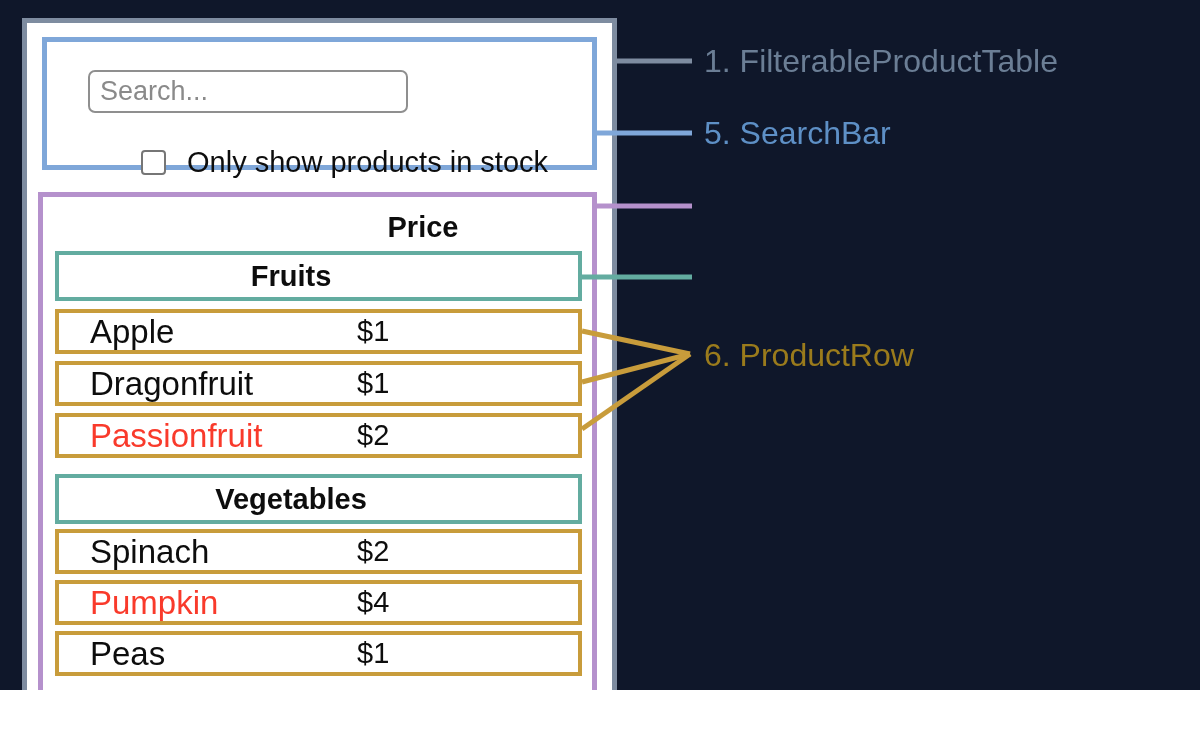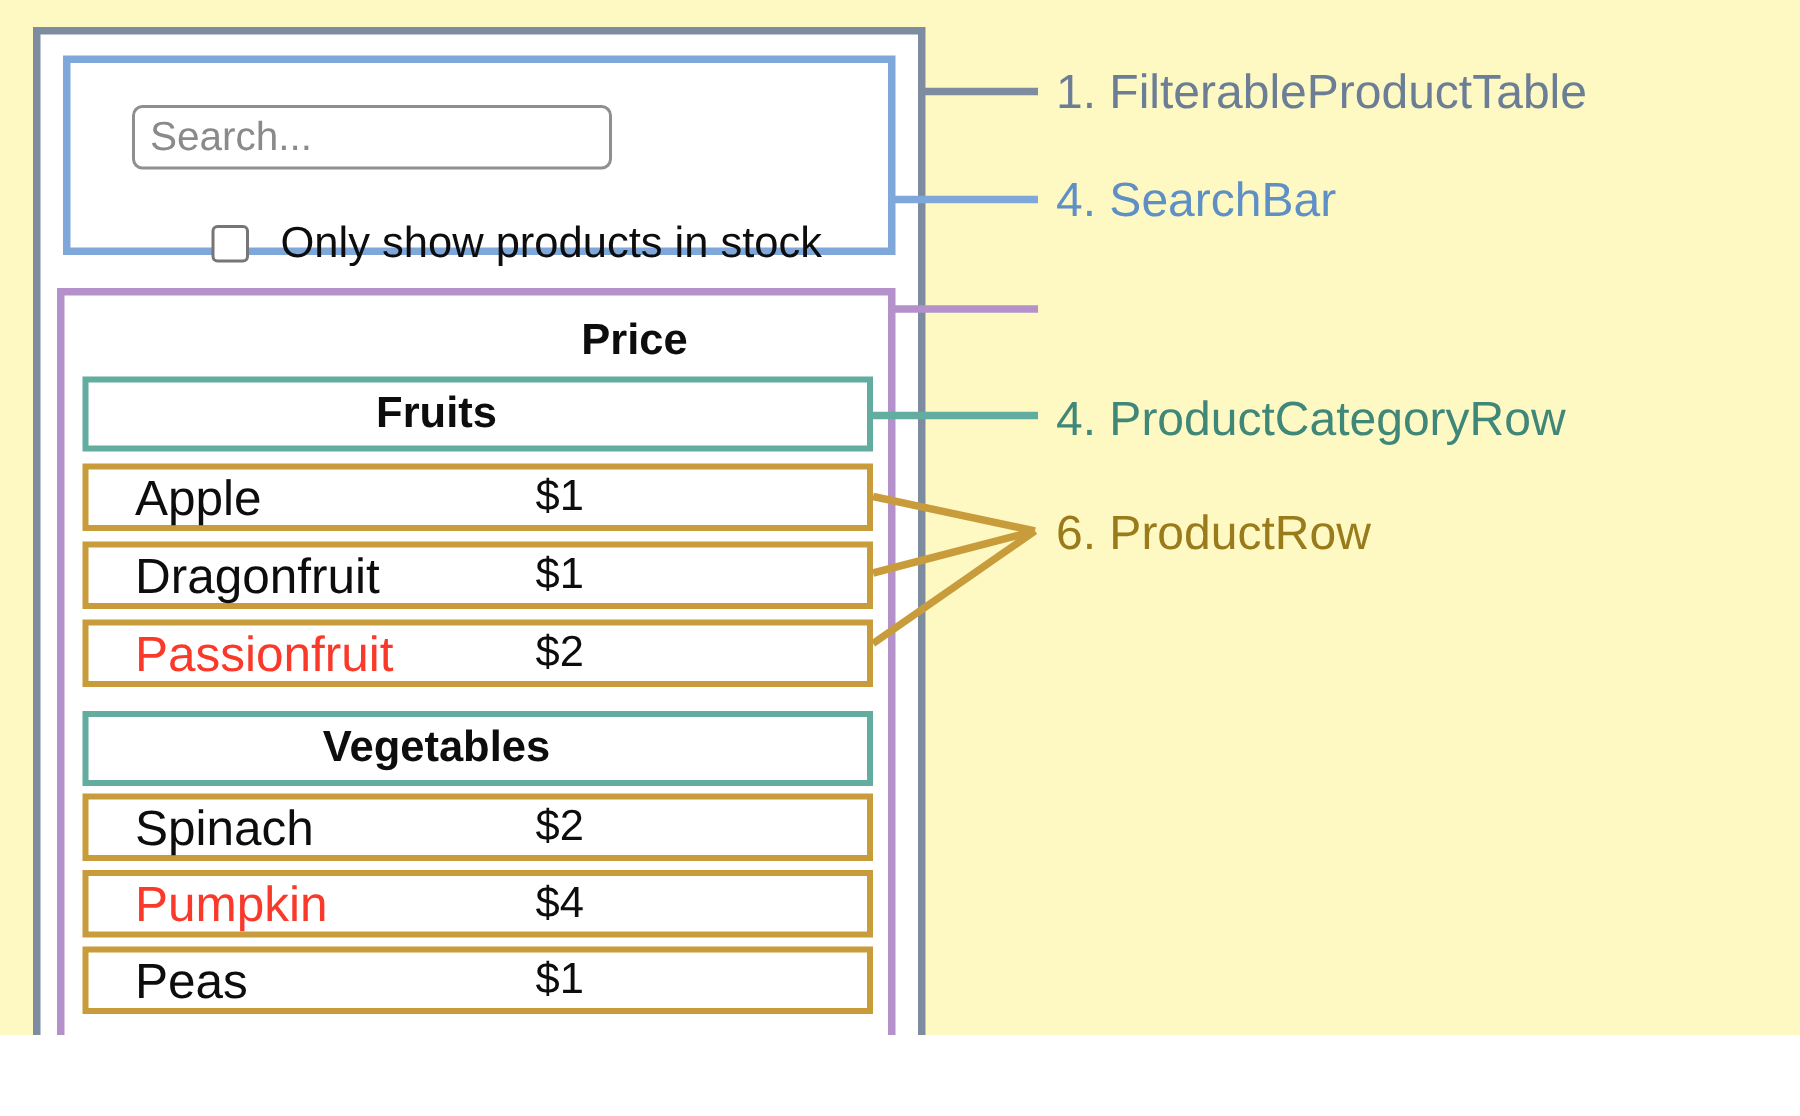--- a/index.html
+++ b/index.html
@@ -1,17 +1,17 @@
 <!DOCTYPE html>
 <html style="--slate-border: #7E8CA0; --slate-text: #6B7E95; --blue-border: #7FA7D9; --blue-text: #5E90C6; --purple-border: #B591CC; --purple-text: #9A72B8; --teal-border: #63ACA0; --teal-text: #3F8778; --gold-border: #C89C3B; --gold-text: #9A7B1C; --red-text: #F93A2B;"><head>
 <meta charset="utf-8">
 <style>
   html,body{margin:0;padding:0;background:#ffffff;}
   body{font-family:"Liberation Sans","DejaVu Sans",sans-serif;}
-  .canvas{position:relative;width:1200px;height:690px;background:#fef9c3;overflow:hidden;}
+  .canvas{position:relative;width:1200px;height:690px;background:#0f172a;overflow:hidden;}
 
   
   .box{position:absolute;box-sizing:border-box;background:#fff;}
   .outer{left:22px;top:18px;width:595px;height:701px;border:5px solid var(--slate-border);}
   .searchbar{left:15px;top:14px;width:555px;height:133px;border:5px solid var(--blue-border);}
   .producttable{left:11px;top:169px;width:559px;height:508px;border:5px solid var(--purple-border);}
 
   
   .search-input{position:absolute;left:41px;top:28px;width:320px;height:43px;
     box-sizing:border-box;border:2px solid #8f8f8f;border-radius:7px;padding:0 10px;
@@ -109,22 +109,21 @@
         <div class="row prod vrow">
           <span class="pname">Peas</span>
           <span class="pprice">$1</span>
         </div>
 
       </div>
     </div>
   </div>
 
   <div class="legend-item li-1 lg-slate">1. FilterableProductTable</div>
-  <div class="legend-item li-2 lg-blue">4. SearchBar</div>
-  <div class="legend-item li-4 lg-teal">4. ProductCategoryRow</div>
+  <div class="legend-item li-2 lg-blue">5. SearchBar</div>
   <div class="legend-item li-5 lg-gold">6. ProductRow</div>
 
   <svg class="connectors" viewBox="0 0 1200 744">
     <line class="c-slate" x1="615" y1="61" x2="692" y2="61"></line>
     <line class="c-blue" x1="594" y1="133" x2="692" y2="133"></line>
     <line class="c-purple" x1="594" y1="206" x2="692" y2="206"></line>
     <line class="c-teal" x1="580" y1="277" x2="692" y2="277"></line>
     <line class="c-gold" x1="582" y1="331" x2="690" y2="354"></line>
     <line class="c-gold" x1="582" y1="382" x2="690" y2="354"></line>
     <line class="c-gold" x1="582" y1="429" x2="690" y2="354"></line>

